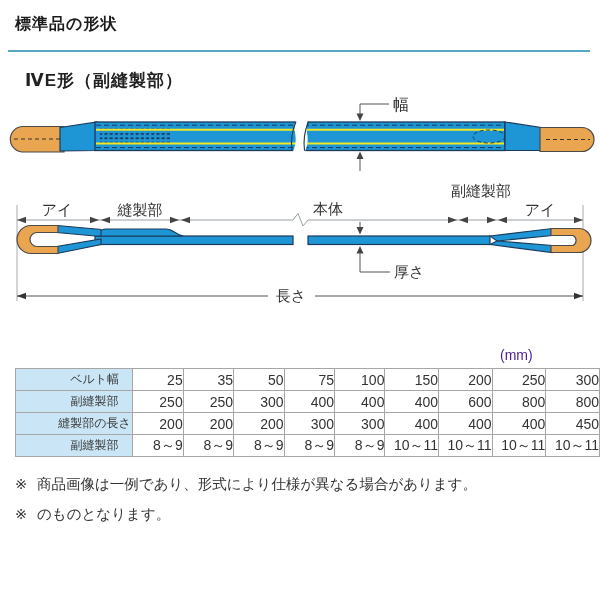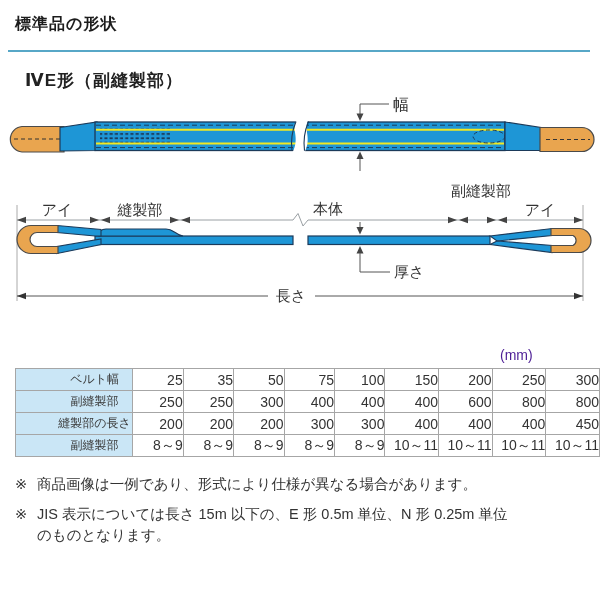--- a/index.html
+++ b/index.html
@@ -207,17 +207,16 @@
   </table>
 
 <div class="abs notes">
   <div class="note">
     <span class="marker">※</span>
     <span class="lines">商品画像は一例であり、形式により仕様が異なる場合があります。</span>
   </div>
   <div class="note">
     <span class="marker">※</span>
     <span class="lines">
-      <div>JIS 表示については長さ 15m 以下の、E 形 0.5m 単位、N 形 0.25m 単位</div>
       <div>のものとなります。</div>
     </span>
   </div>
 </div>
 
 </body></html>

